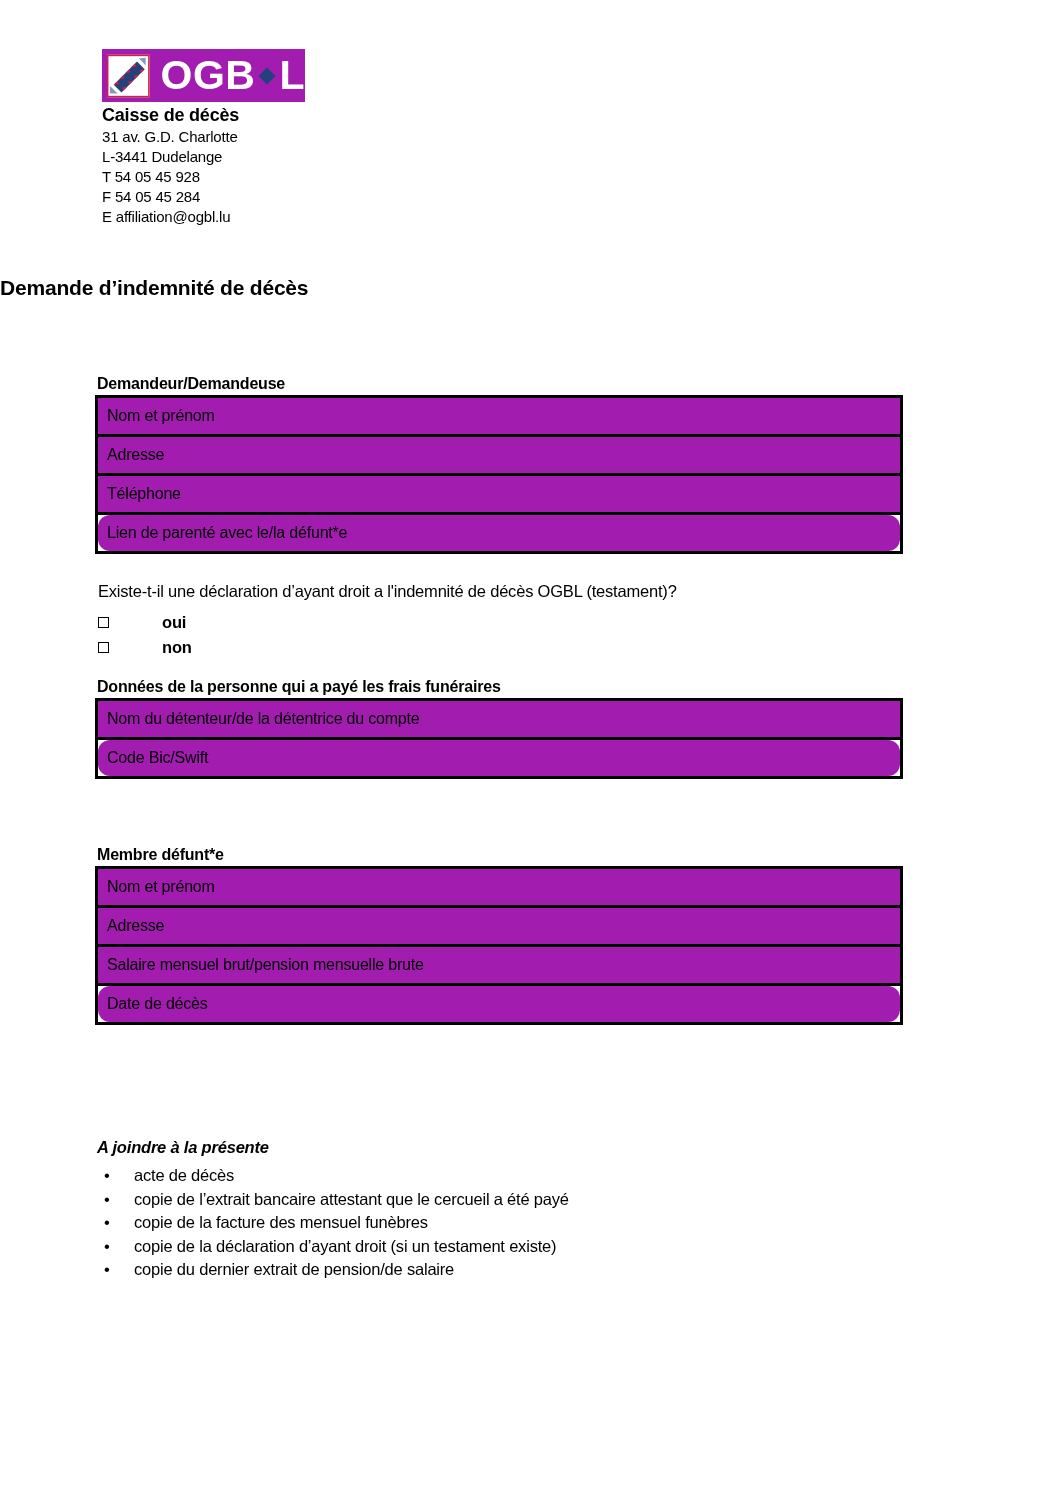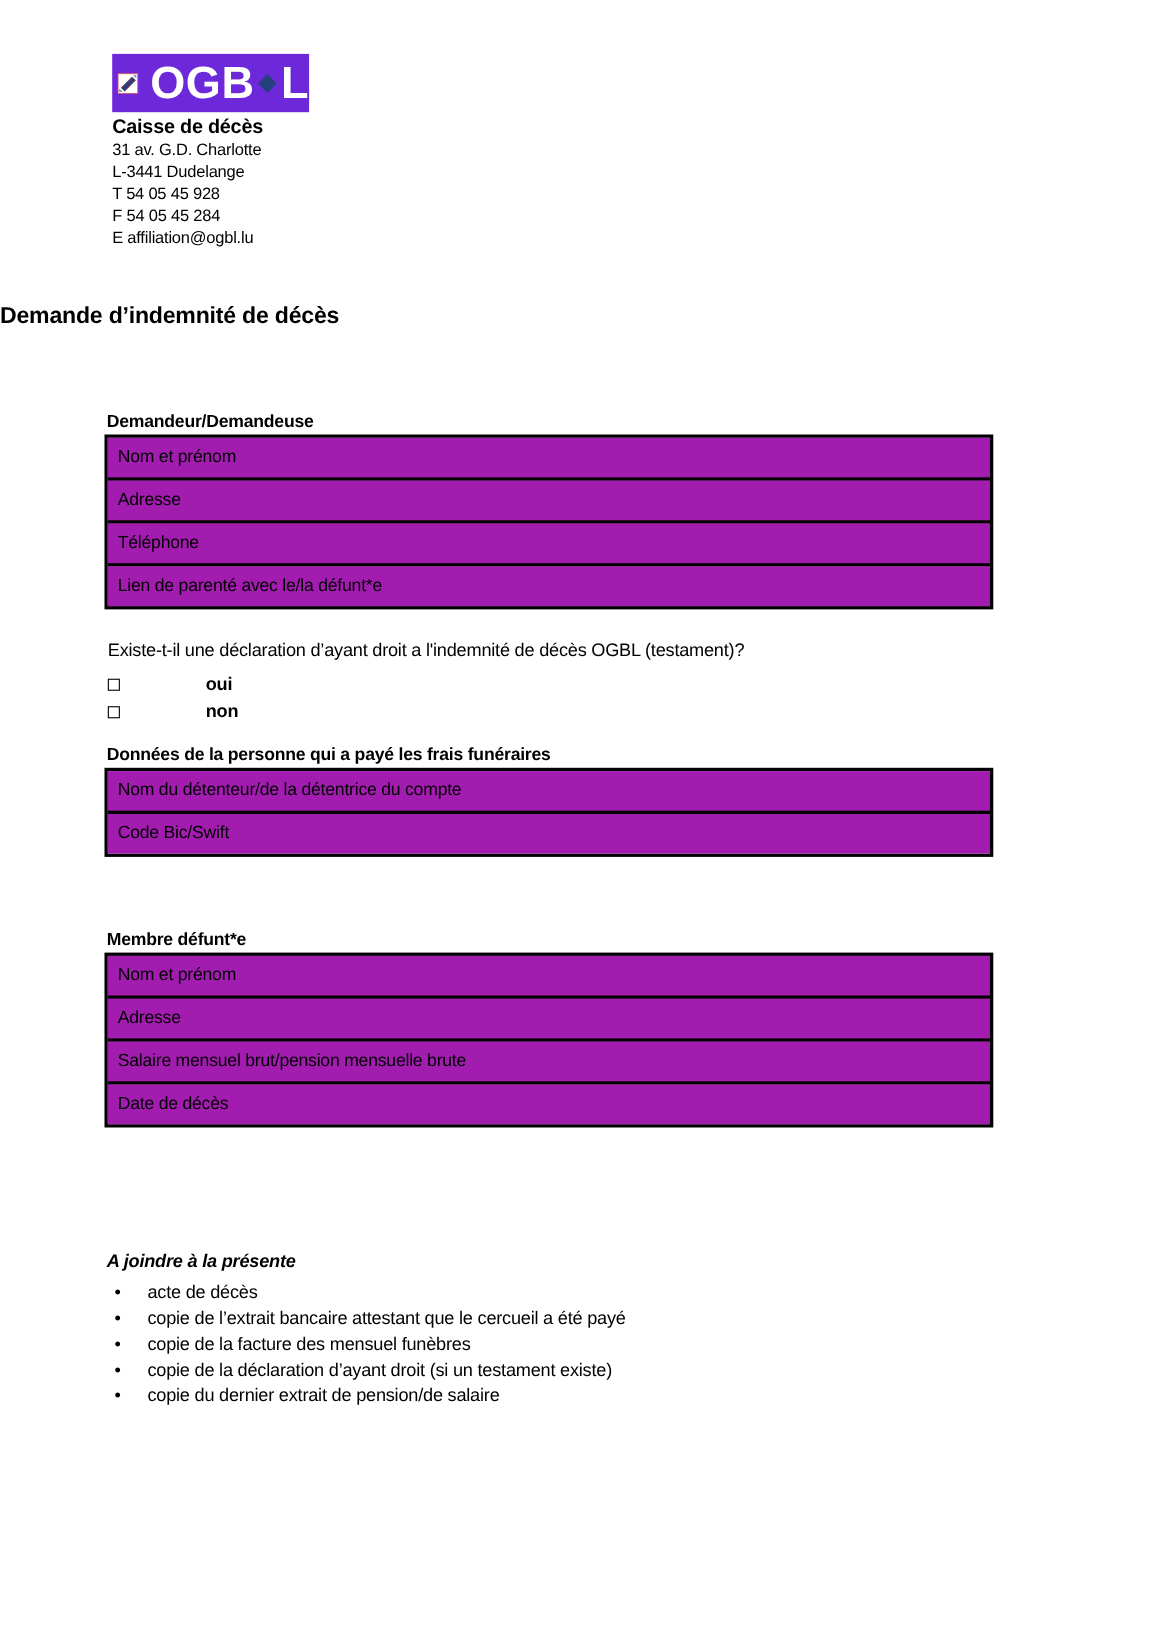--- a/index.html
+++ b/index.html
@@ -1,49 +1,49 @@
 <!DOCTYPE html>
 <html><head>
 <meta charset="utf-8">
 <style>
   html,body{margin:0;padding:0;background:#fff;}
   .page{
     position:relative;width:1058px;height:1497px;background:#fff;color:#000;
     font-family:"Liberation Sans",sans-serif;overflow:hidden;letter-spacing:-0.2px;
   }
   
-  .logo{position:absolute;left:102px;top:49px;width:179px;height:53px;
-        background:#6d28d9;display:flex;align-items:center;}
+  .logo{position:absolute;left:102px;top:49px;width:203px;height:53px;
+        background:#a21caf;display:flex;align-items:center;}
   .emblem{width:44px;height:44px;margin-left:5px;display:block;}
   .logo-word{display:flex;align-items:center;margin-left:11px;color:#fff;
              font-weight:900;font-size:41px;line-height:1;letter-spacing:0.5px;}
   .diamond{width:12px;height:12px;background:#24417C;transform:rotate(45deg);
            display:inline-block;margin:0 6px;}
   .org{position:absolute;left:102px;top:105px;font-size:18px;font-weight:bold;text-align:right;}
   .addr{position:absolute;left:102px;top:127px;font-size:15px;line-height:20px;}
   
   .doc-title{position:absolute;left:0;top:276px;width:100%;text-align:left;
              font-size:21px;font-weight:bold;margin:0;}
   
   .sec{position:absolute;left:95px;width:808px;}
   .sec h2{margin:0 0 0 2px;font-size:16px;font-weight:bold;line-height:19px;}
   .tbl{border:3px solid #000;margin-top:2px;box-sizing:border-box;background:#fff;}
   .trow{height:36px;border-bottom:3px solid #000;display:flex;align-items:center;
         padding-left:9px;font-size:16px;background:#a21caf;}
-  .trow:last-child{border-bottom:none;}
+  .trow:last-child{border-bottom:none;border-radius:12px;}
   #sec-demandeur{top:374px;}
   #sec-donnees{top:677px;}
   #sec-membre{top:845px;}
   
   .question{position:absolute;left:98px;top:582px;width:840px;font-size:16.5px;}
   .question p{margin:0;line-height:19px;}
   .opts{margin-top:9px;}
   .opt{display:flex;align-items:center;height:25px;}
   .cb{width:9px;height:9px;border:1.5px solid #000;display:inline-block;flex:0 0 auto;}
-  .opt .lbl{margin-left:78px;font-weight:bold;font-size:16.5px;}
+  .opt .lbl{margin-left:53px;font-weight:bold;font-size:16.5px;}
   
   .attach{position:absolute;left:97px;top:1137px;width:760px;}
   .attach h3{margin:0;font-size:16.5px;font-weight:bold;font-style:italic;line-height:20px;}
   .attach ul{list-style:none;margin:7px 0 0 0;padding:0;}
   .attach li{display:flex;font-size:16.5px;line-height:23.5px;}
   .blt{flex:0 0 30px;padding-left:7px;}
 </style>
 </head>
 <body>
 

